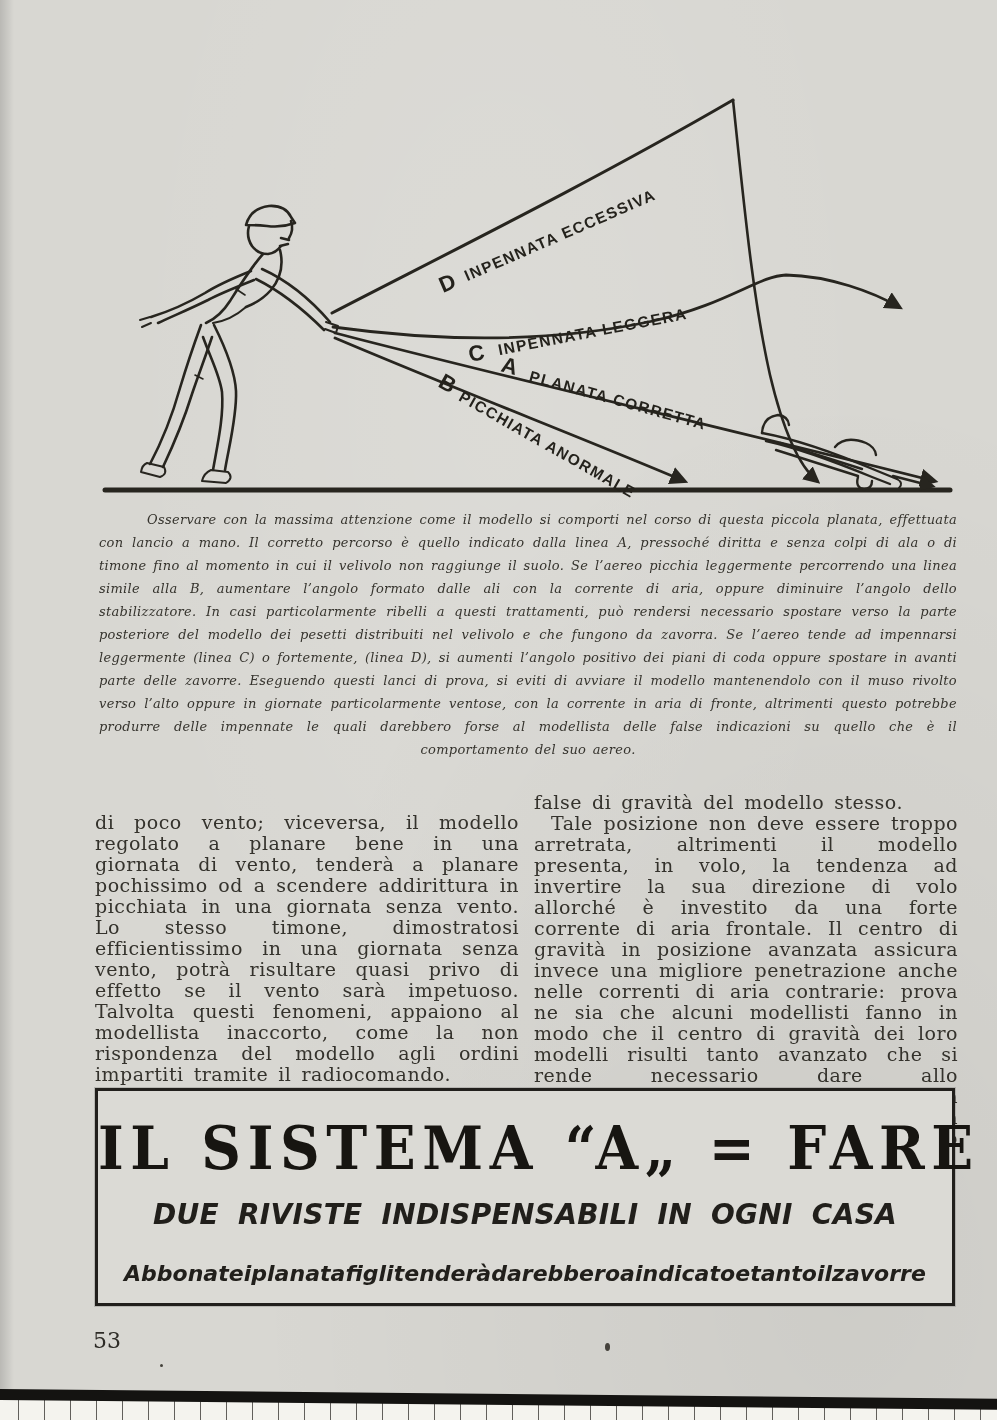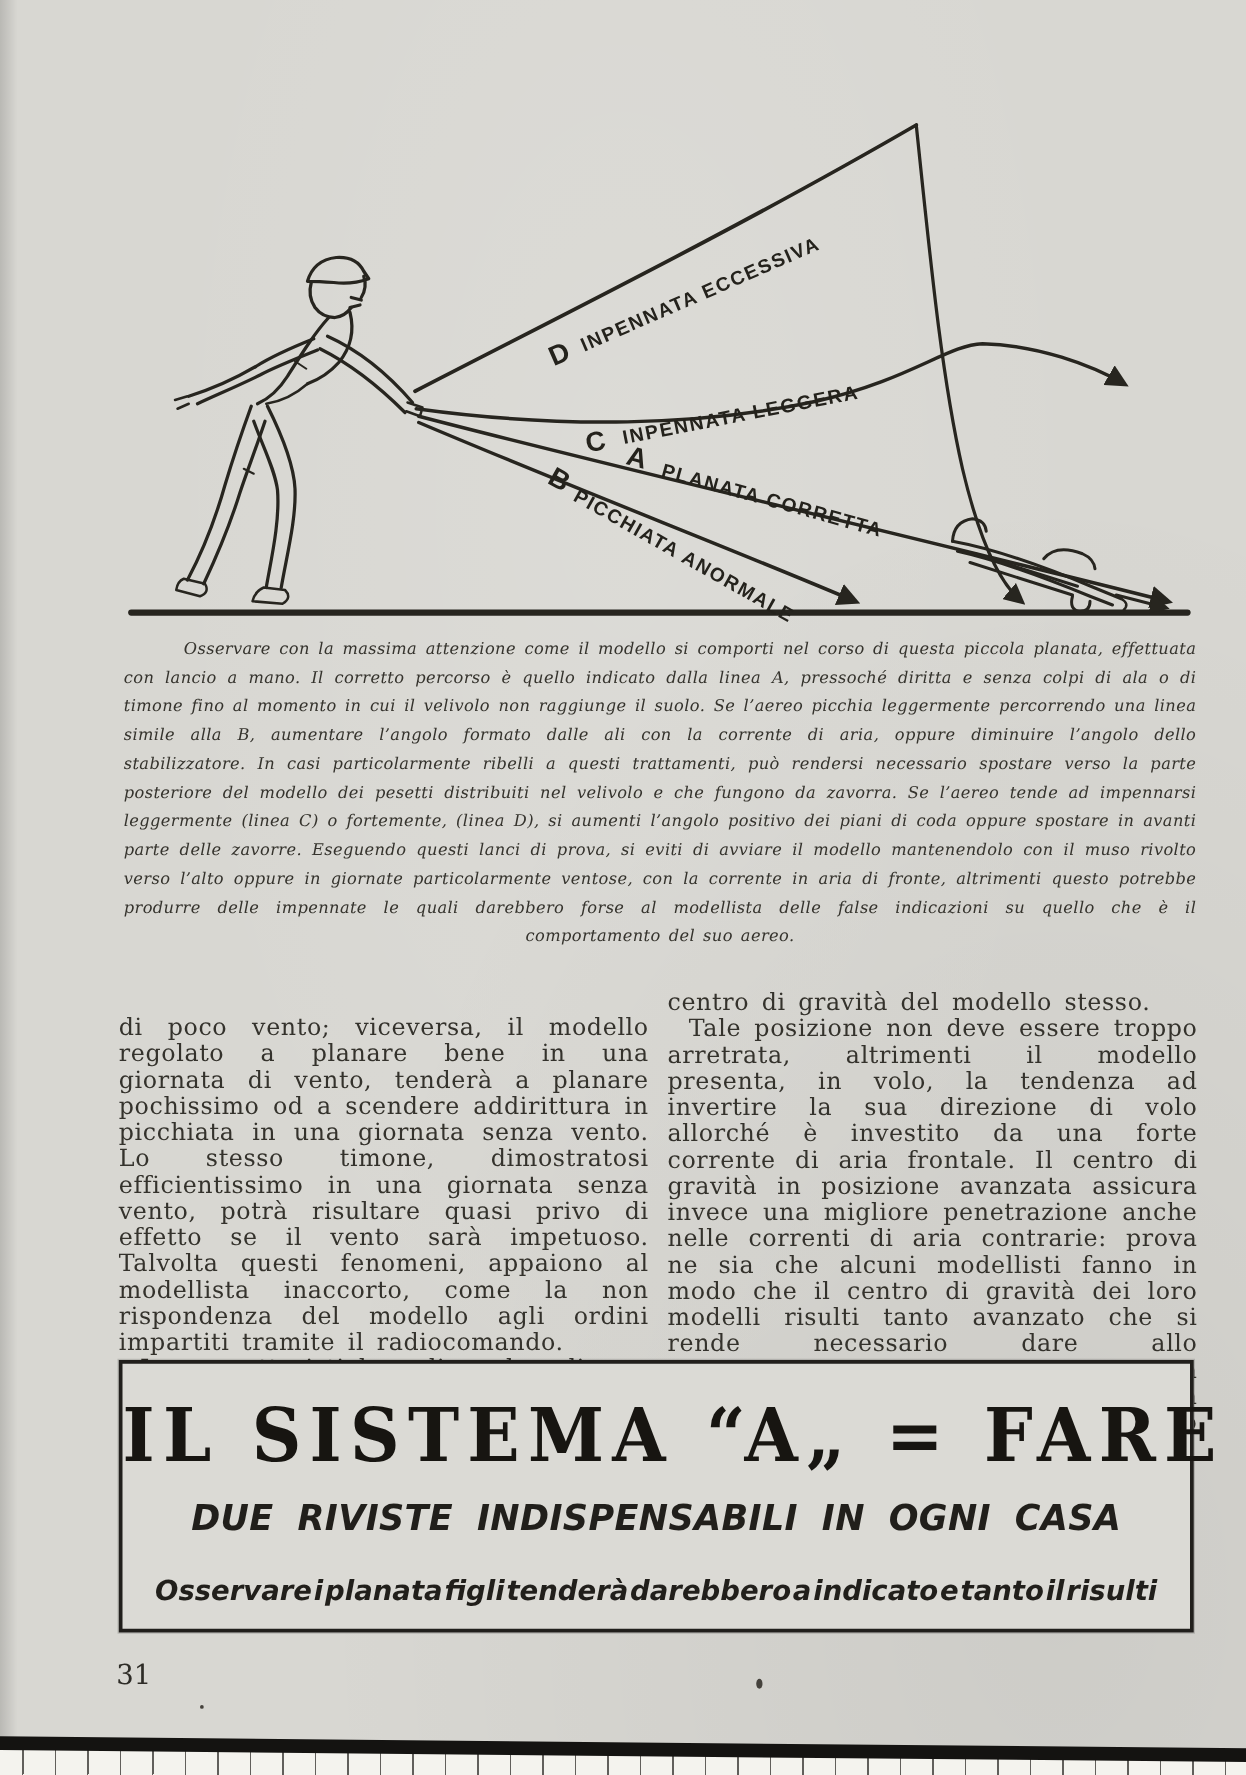--- a/index.html
+++ b/index.html
@@ -171,42 +171,42 @@
     </g>
   </svg>
 
   <div class="caption">Osservare con la massima attenzione come il modello si comporti nel corso di questa piccola planata, effettuata con lancio a mano. Il corretto percorso è quello indicato dalla linea A, pressoché diritta e senza colpi di ala o di timone fino al momento in cui il velivolo non raggiunge il suolo. Se l’aereo picchia leggermente percorrendo una linea simile alla B, aumentare l’angolo formato dalle ali con la corrente di aria, oppure diminuire l’angolo dello stabilizzatore. In casi particolarmente ribelli a questi trattamenti, può rendersi necessario spostare verso la parte posteriore del modello dei pesetti distribuiti nel velivolo e che fungono da zavorra. Se l’aereo tende ad impennarsi leggermente (linea C) o fortemente, (linea D), si aumenti l’angolo positivo dei piani di coda oppure spostare in avanti parte delle zavorre. Eseguendo questi lanci di prova, si eviti di avviare il modello mantenendolo con il muso rivolto verso l’alto oppure in giornate particolarmente ventose, con la corrente in aria di fronte, altrimenti questo potrebbe produrre delle impennate le quali darebbero forse al modellista delle false indicazioni su quello che è il comportamento del suo aereo.</div>
 
   <div class="col col-left">
     <p>di poco vento; viceversa, il modello regolato a planare bene in una giornata di vento, tenderà a planare pochissimo od a scendere addirittura in picchiata in una giornata senza vento. Lo stesso timone, dimostratosi efficientissimo in una giornata senza vento, potrà risultare quasi privo di effetto se il vento sarà impetuoso. Talvolta questi fenomeni, appaiono al modellista inaccorto, come la non rispondenza del modello agli ordini impartiti tramite il radiocomando.</p>
     <p class="ind">Le caratteristiche di volo di un modello, come del resto anche dei vari aerei, sono grandemente influenzate dalla posizione del</p>
   </div>
   <div class="col col-right">
-    <p>centro di gravità del modello stesso.</p>
+    <p>false di gravità del modello stesso.</p>
     <p class="ind">Tale posizione non deve essere troppo arretrata, altrimenti il modello presenta, in volo, la tendenza ad invertire la sua direzione di volo allorché è investito da una forte corrente di aria frontale. Il centro di gravità in posizione avanzata assicura invece una migliore penetrazione anche nelle correnti di aria contrarie: prova ne sia che alcuni modellisti fanno in modo che il centro di gravità dei loro modelli risulti tanto avanzato che si rende necessario dare allo stabilizzatore un angolo addirittura negativo, per mantenere durante la planata il volo, sollevato il muso dell’aereo.</p>
   </div>
 
   <div class="ad">
     <div class="ad-title">IL SISTEMA “A„ = FARE</div>
     <div class="ad-subtitle">DUE RIVISTE INDISPENSABILI IN OGNI CASA</div>
     <div class="ad-tagline" id="tagline">
-        <span>Osservare</span>
+        <span>Abbonate</span>
         <span>i</span>
         <span>planata</span>
         <span>figli</span>
         <span>tenderà</span>
         <span>darebbero</span>
         <span>a</span>
         <span>indicato</span>
         <span>e</span>
         <span>tanto</span>
         <span>il</span>
-        <span>risulti</span>
+        <span>zavorre</span>
       </div>
   </div>
 
-  <div class="pagenum">31</div>
+  <div class="pagenum">53</div>
   <div class="speck" style="left:605px;top:1343px;width:5px;height:8px;"></div>
   <div class="speck" style="left:160px;top:1364px;width:3px;height:3px;"></div>
 
   <div class="graph-strip"></div>
   <div class="page-edge"></div>
 </div>
 
 </body></html>

